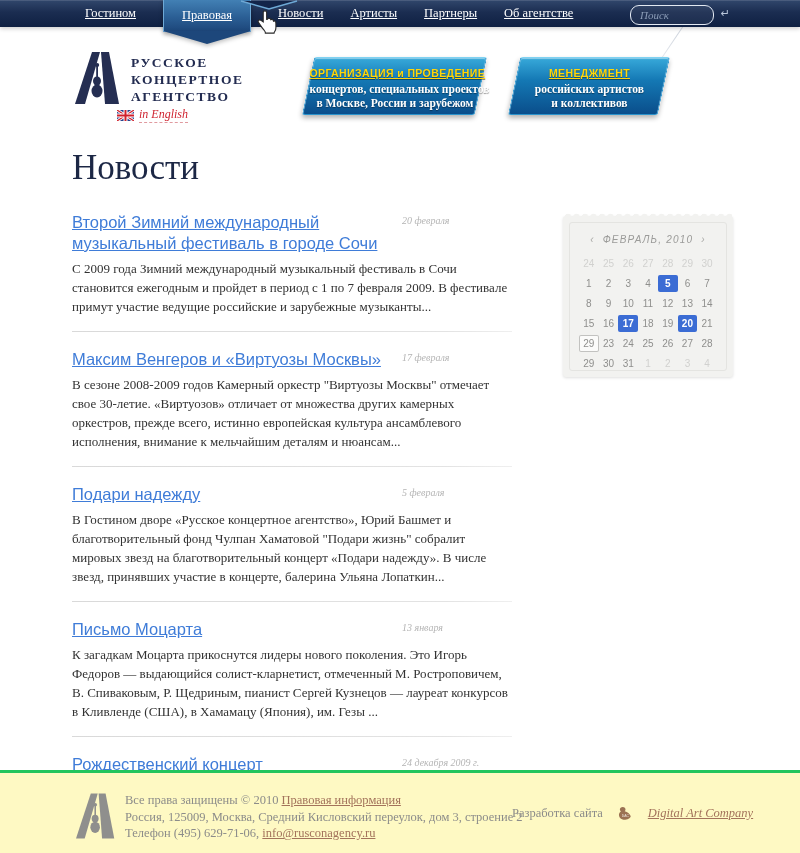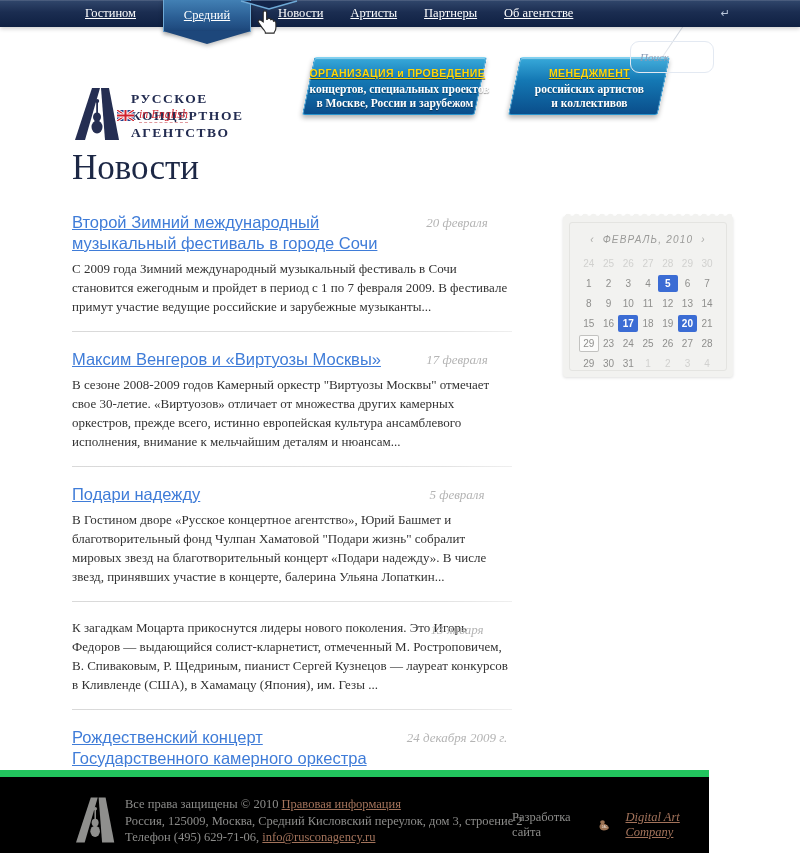--- a/index.html
+++ b/index.html
@@ -16,33 +16,33 @@
   .nav-ribbon { position:relative; align-self:flex-start; width:88px; height:32px;
     display:flex; align-items:center; justify-content:center;
     background:linear-gradient(180deg,#4280b4 0%,#2b5f95 55%,#1d477b 100%);
     border:1px solid #6ea9d6; border-top:none; border-radius:0 0 1px 1px;
     box-shadow:0 2px 4px rgba(0,0,0,.35); }
   .nav-ribbon::after { content:""; position:absolute; top:100%; left:-1px; width:0; height:0;
     border-left:44px solid transparent; border-right:44px solid transparent;
     border-top:13px solid #1d477b; filter:drop-shadow(0 2px 2px rgba(0,0,0,.25)); }
   .hover-chevron { position:absolute; left:240px; top:0; z-index:6; }
   .search-wrap { position:absolute; right:86px; top:5px; }
-  .search-input { width:84px; height:32px; border:1px solid #e3e9f2; border-radius:9px;
+  .search-input { width:84px; height:20px; border:1px solid #e3e9f2; border-radius:9px;
     background:rgba(255,255,255,.05); color:#dfe6f0; font-family:"Liberation Serif", serif;
-    font-style:italic; font-size:11px; padding:0 9px; outline:none;margin-top:36px; }
+    font-style:italic; font-size:11px; padding:0 9px; outline:none; }
   .search-input::placeholder { color:#8b9cb6; font-style:italic; }
   .enter-icon { position:absolute; right:70px; top:7px; color:#b9c6da; font-size:11px;
     font-family:"DejaVu Sans", sans-serif; }
   .mouse-cursor { position:absolute; left:257px; top:10px; z-index:50; }
 
   
   .diag-line { position:absolute; left:699px; top:2px; width:1px; height:98px;
     background:linear-gradient(180deg,rgba(175,185,200,0),rgba(175,185,200,.6) 40%,rgba(175,185,200,0));
     transform:rotate(34deg); transform-origin:top center; }
-  .logo-block { position:absolute; left:75px; top:52px; display:flex; gap:10px;margin-top:36px; }
+  .logo-block { position:absolute; left:75px; top:52px; display:flex; gap:10px; }
   .logo-text { font-size:13.5px; font-weight:bold; letter-spacing:1.5px; color:#232c51; line-height:17px; padding-top:2px; }
   .lang-link { position:absolute; left:117px; top:107px; display:flex; align-items:center; gap:5px;
     font-size:12px; font-style:italic; color:#cf2330; cursor:pointer; }
   .lang-link .lbl { border-bottom:1px dashed #e09a9f; font-weight:normal; }
 
   .banner { position:absolute; top:57px; height:58px; border-radius:3px;
     background:linear-gradient(180deg,#37a9da 0%,#1478b4 40%,#0a4e8b 100%);
     border:1px solid #2a93cc; border-top-color:#7fd2f2;
     box-shadow:0 3px 5px rgba(0,0,0,.3), inset 0 1px 1px rgba(255,255,255,.45);
     transform:skewX(-12deg); cursor:pointer; }
@@ -53,22 +53,22 @@
   .banner-title { font-family:"Liberation Sans", sans-serif; font-size:10.5px; font-weight:bold;
     letter-spacing:.4px; color:#ffd60a; text-decoration:underline; margin-bottom:3px; white-space:nowrap; }
   .banner-line { font-size:11.5px; font-weight:bold; color:#fff; line-height:14px; white-space:nowrap; }
 
   
   .main { position:absolute; left:72px; top:148px; width:440px; }
   .page-title { margin:0 0 24px; font-size:35px; font-weight:normal; color:#1c2745; }
   .news-item { margin-bottom:17px; }
   .news-title { display:inline-block; max-width:325px; font-family:Liberation Sans, sans-serif;
     font-size:16.5px; line-height:21px; color:#3f7cd8; text-decoration:underline; cursor:pointer; }
-  .news-date { position:absolute; right:-115px; top:3px; width:110px; text-align:center;
-    font-size:13px; font-style:italic; color:#b4b4b4; }
+  .news-date { position:absolute; right:-115px; top:3px; width:110px; text-align:left;
+    font-size:10px; font-style:italic; color:#b4b4b4; }
   .news-row { position:relative; }
   .news-excerpt { margin:6px 0 0; font-size:13px; line-height:1.46; color:#323232; }
   .news-sep { margin-top:14px; height:1px;
     background:linear-gradient(90deg,#d9d9d9 0%,#e3e3e3 85%,#efefef 100%); }
 
   
   .calendar { position:absolute; left:563px; top:216px; width:170px; height:161px;
     background:#f2f2f0; border-radius:3px; box-shadow:0 1px 3px rgba(0,0,0,.13); }
   .cal-scallop { position:absolute; top:-4px; left:1px; right:1px; height:5px;
     background-image:radial-gradient(circle at 4px 5px, #f2f2f0 3.1px, rgba(0,0,0,0) 3.6px);
@@ -79,37 +79,37 @@
   .cal-arrow { cursor:pointer; padding:0 4px; color:#a8a8a6; }
   .cal-grid { display:grid; grid-template-columns:repeat(7,1fr); row-gap:3px;
     margin:10px 9px 0; text-align:center; font-family:Liberation Sans, sans-serif;
     font-size:10px; color:#8f8f8d; }
   .cal-cell { height:17px; line-height:17px; cursor:pointer; }
   .cal-cell.muted { color:#d1d1cf; cursor:default; }
   .cal-cell.selected { background:#3b6cd4; color:#fff; border-radius:2px; font-weight:bold; }
   .cal-cell.today { box-shadow:inset 0 0 0 1px #c2c2c0; border-radius:2px; background:#fbfbfa; }
 
   
-  .footer { position:absolute; left:0; top:770px; width:709px; height:83px;
-    background:#000000; border-top:7px solid #22c55e; }
+  .footer { position:absolute; left:0; top:770px; width:800px; height:83px;
+    background:#fef9c3; border-top:3px solid #22c55e; }
   .f-logo { position:absolute; left:76px; top:20px; }
   .f-text { position:absolute; left:125px; top:19px; font-size:12.5px; color:#8c8c8a; line-height:16.5px; }
   .f-text a { color:#a3735b; text-decoration:underline; cursor:pointer; }
   .f-right { position:absolute; left:512px; top:33px; display:flex; align-items:center; gap:14px;
     font-size:12.5px; color:#8c8c8a; }
   .f-right a { color:#a3735b; font-style:italic; text-decoration:underline; cursor:pointer; }
 </style>
 </head>
 <body>
 
 <div class="topbar">
   <nav class="nav">
       <a>Гостином</a>
       <div class="nav-ribbon">
-        <a>Средний</a>
+        <a>Правовая</a>
       </div>
       <a>Новости</a>
       <a>Артисты</a>
       <a>Партнеры</a>
       <a>Об агентстве</a>
     </nav>
   <svg class="hover-chevron" width="58" height="11" viewBox="0 0 58 11">
     <polyline points="1,1 29,9 57,1" fill="#13254a" stroke="#6ea9d6" stroke-width="1.5"></polyline>
   </svg>
   <div class="search-wrap">
@@ -194,20 +194,21 @@
     <div class="news-row">
       <a class="news-title">Подари надежду</a>
       <span class="news-date" style="right:0;">5 февраля</span>
     </div>
     <p class="news-excerpt">В Гостином дворе «Русское концертное агентство», Юрий Башмет  и благотворительный фонд Чулпан Хаматовой "Подари жизнь"  собралит мировых звезд на благотворительный концерт «Подари надежду». В числе звезд, принявших участие в концерте, балерина Ульяна Лопаткин...</p>
     <div class="news-sep"></div>
   </div>
 
   <div class="news-item">
     <div class="news-row">
+      <a class="news-title">Письмо Моцарта</a>
       <span class="news-date" style="right:0;">13 января</span>
     </div>
     <p class="news-excerpt">К загадкам Моцарта прикоснутся лидеры нового поколения. Это Игорь Федоров — выдающийся солист-кларнетист, отмеченный М. Ростроповичем, В. Спиваковым, Р. Щедриным, пианист Сергей Кузнецов — лауреат конкурсов в Кливленде (США), в Хамамацу (Япония), им. Гезы ...</p>
     <div class="news-sep"></div>
   </div>
 
   <div class="news-item">
     <div class="news-row">
       <a class="news-title">Рождественский концерт Государственного камерного оркестра «Виртуозы Москвы»</a>
       <span class="news-date" style="right:0;">24 декабря 2009 г.</span>

